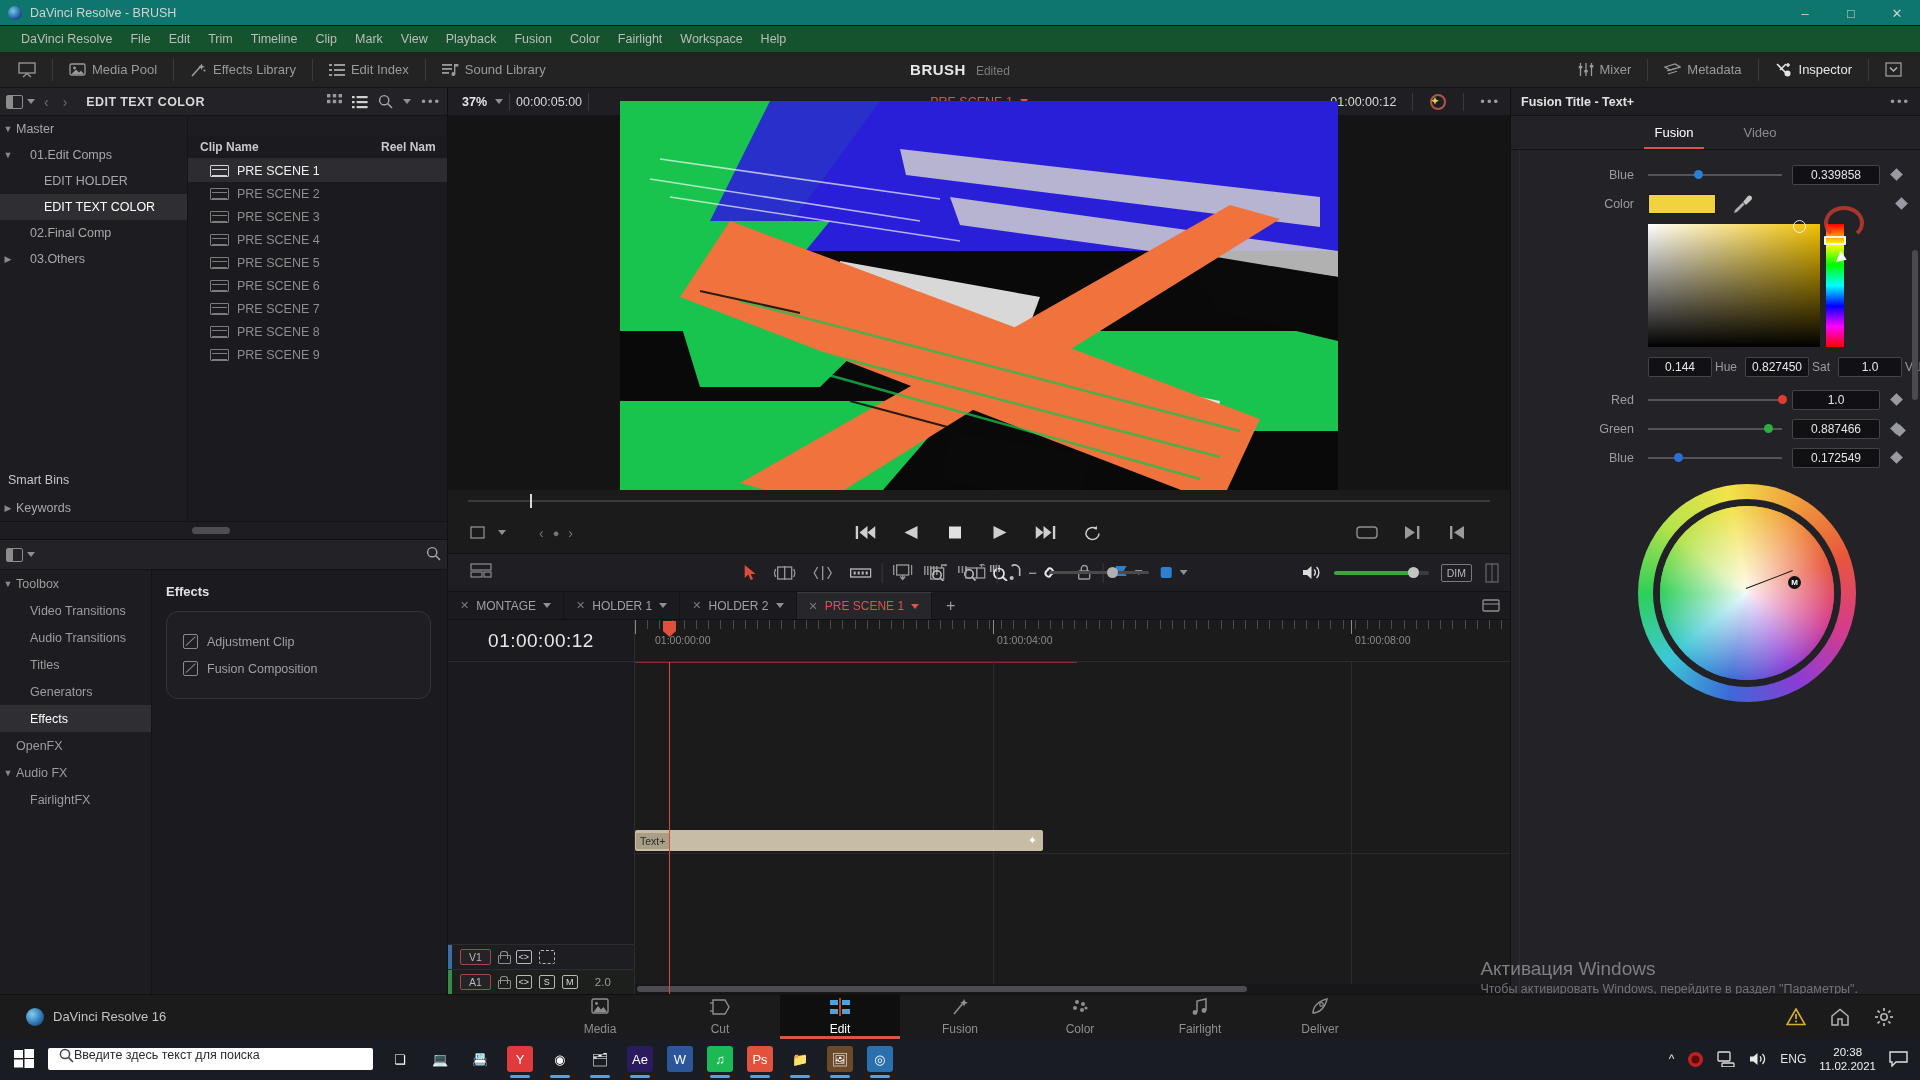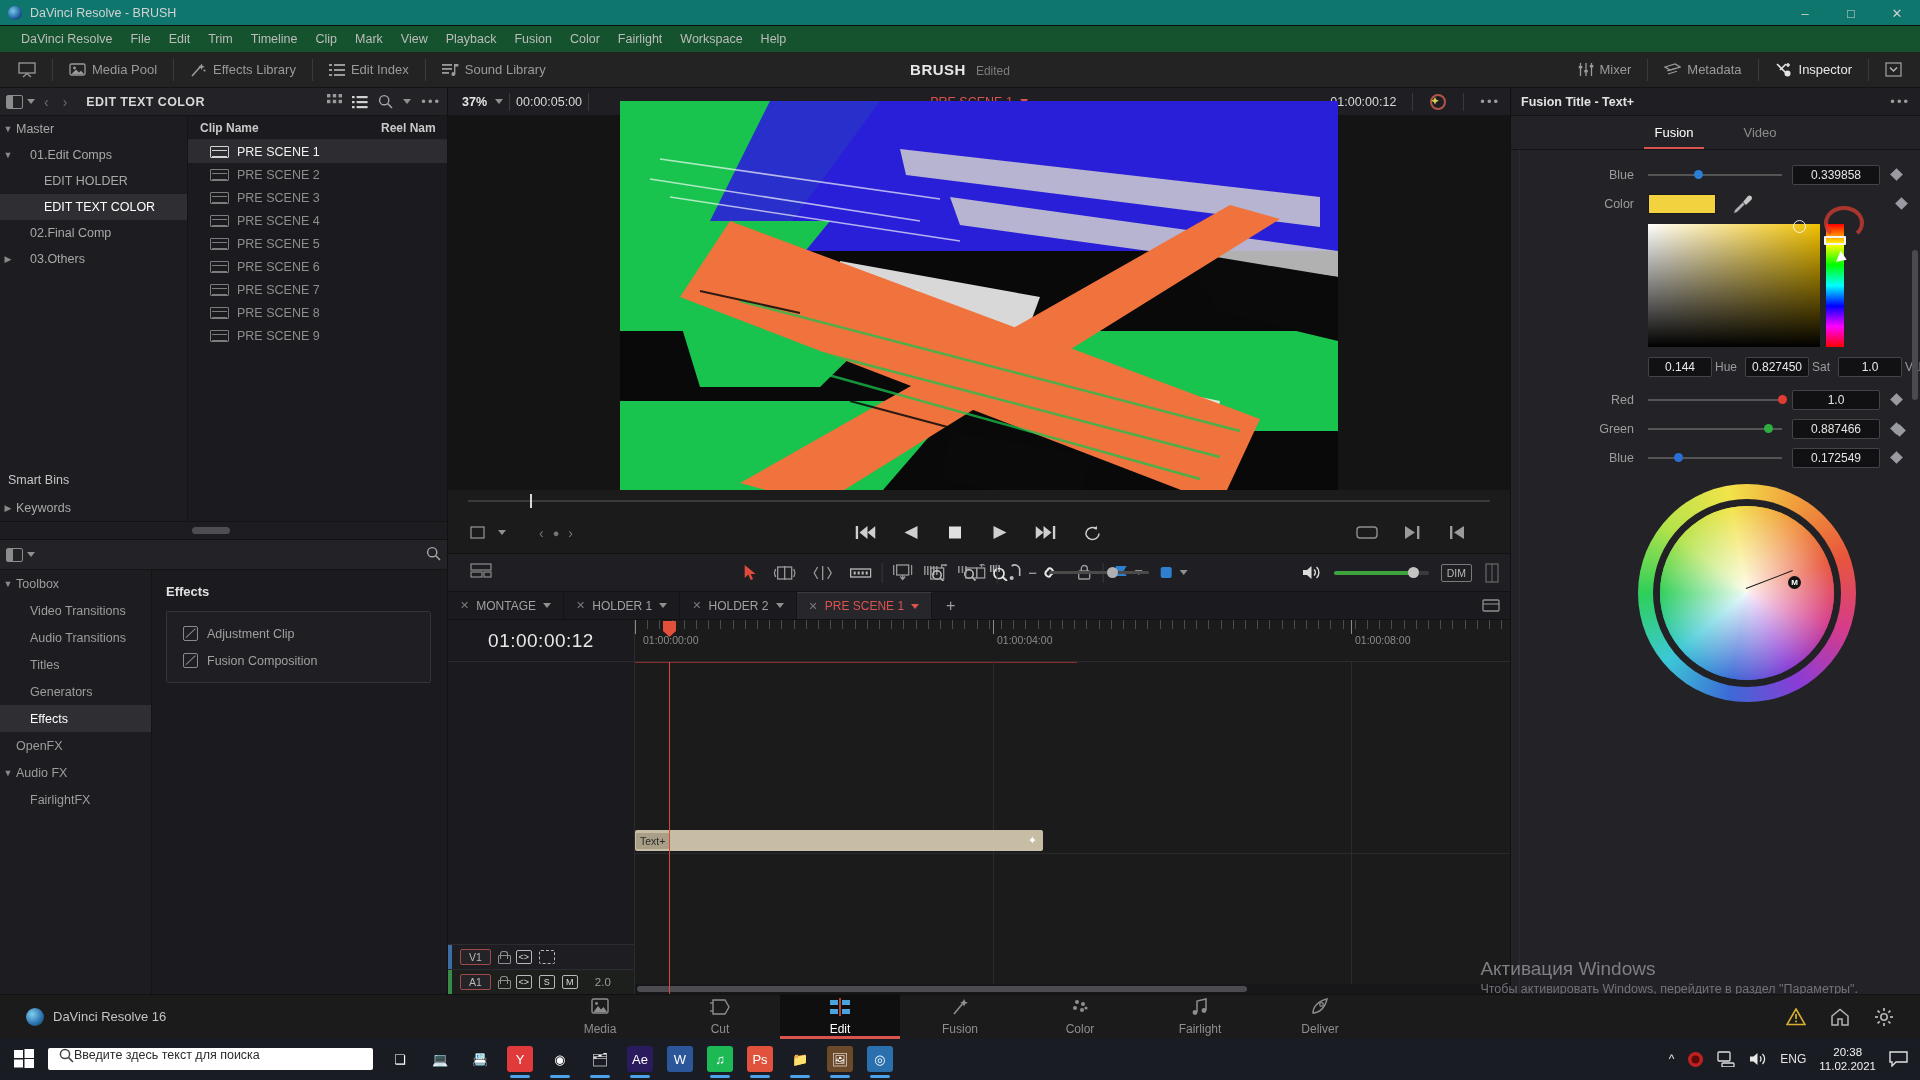--- a/index.html
+++ b/index.html
@@ -66,21 +66,21 @@
   .mp-body { flex:1; display:flex; min-height:0; }
   .mp-tree { width:188px; flex:0 0 188px; background:#1d1d21; border-right:1px solid #141414;
              display:flex; flex-direction:column; }
   .tree-row { height:26px; display:flex; align-items:center; font-size:12.5px; color:#a8a8a8;
               padding-right:6px; }
   .tree-row.sel { background:#2e2e33; color:#fff; }
   .tw { width:16px; text-align:center; color:#8a8a8a; font-size:9px; flex:0 0 16px; }
   .smartbins { margin-top:auto; }
   .sb-head { height:30px; display:flex; align-items:center; padding-left:8px;
              font-size:12.5px; color:#c5c5c5; }
-  .mp-list { flex:1; display:flex; flex-direction:column; background:#1b1b1f; min-width:0; }
+  .mp-list { flex:1; display:flex; flex-direction:column; background:#1b1b1f; min-width:0;margin-top:19px; }
   .list-head { height:24px; display:flex; align-items:center; border-bottom:1px solid #2a2a2e;
                font-size:12px; color:#c9c9c9; font-weight:bold; }
   .lh-c1 { padding-left:12px; width:185px; flex:0 0 185px; }
   .lh-c2 { padding-left:8px; }
   .clip-row { height:23px; display:flex; align-items:center; gap:8px; padding-left:22px;
               font-size:12.5px; color:#8d8d8d; }
   .clip-row.sel { background:#2c2c31; color:#f0f0f0; }
   .film-ico { width:19px; height:12px; border:1px solid currentColor; border-radius:1px;
               position:relative; opacity:.85; flex:0 0 19px; }
   .film-ico:before { content:""; position:absolute; left:1px; right:1px; top:3px;
@@ -94,21 +94,21 @@
   .fx { flex:1; display:flex; flex-direction:column; min-height:0; }
   .fx-head { height:30px; background:#232327; display:flex; align-items:center; gap:4px;
              padding:0 6px; border-bottom:1px solid #141414; }
   .fx-search { margin-left:auto; }
   .fx-body { flex:1; display:flex; min-height:0; }
   .fx-nav { width:152px; flex:0 0 152px; background:#1d1d21; border-right:1px solid #141414; }
   .fx-row { height:27px; display:flex; align-items:center; font-size:12.5px; color:#9d9d9d; }
   .fx-row.sel { background:#2e2e33; color:#fff; }
   .fx-list { flex:1; background:#1b1b1f; padding:14px 16px 0 14px; }
   .fx-list-title { font-size:13px; color:#e0e0e0; font-weight:bold; margin-bottom:12px; }
-  .fx-card { border:1px solid #33333a; border-radius:2px; padding:8px 0; background:#1e1e23; }
+  .fx-card { border:1px solid #33333a; border-radius:12px; padding:16px 0; background:#1e1e23; }
   .fx-item { height:27px; display:flex; align-items:center; gap:9px; padding-left:16px;
              font-size:12.5px; color:#a0a0a0; }
   .adj-ico { width:15px; height:15px; border:1.3px solid #8a8a8a; border-radius:2px;
              position:relative; flex:0 0 15px; }
   .adj-ico:after { content:""; position:absolute; left:2px; top:10px; width:13px; height:1.3px;
                    background:#8a8a8a; transform:rotate(-43deg); transform-origin:left center; }
   .favorites { height:42px; display:flex; align-items:center; padding-left:8px;
                font-size:12.5px; color:#c5c5c5; border-top:1px solid #141414; background:#1d1d21; }
 
   
@@ -951,21 +951,21 @@
             <div class="sq-ico">&lt;&gt;</div>
             <div class="sq-ico">S</div>
             <div class="sq-ico">M</div>
             <span style="margin-left:10px;font-size:11.5px;color:#9a9a9a">2.0</span>
           </div>
         </div>
         <div class="tl-area">
           <div class="ruler">
             <div class="ruler-ticks"></div>
             <div class="ruler-major" style="left:0px"></div>
-            <div class="ruler-lbl" style="left:8px">01:00:00:00</div>
+            <div class="ruler-lbl" style="left:20px">01:00:00:00</div>
             <div class="ruler-major" style="left:358px"></div>
             <div class="ruler-lbl" style="left:362px">01:00:04:00</div>
             <div class="ruler-major" style="left:716px"></div>
             <div class="ruler-lbl" style="left:720px">01:00:08:00</div>
 
             <div class="play-head" style="left:28px;top:1px"></div>
           </div>
           <div class="tl-rows">
             <div class="red-line" style="width:442px"></div>
             <div class="vline" style="left:358px"></div>

